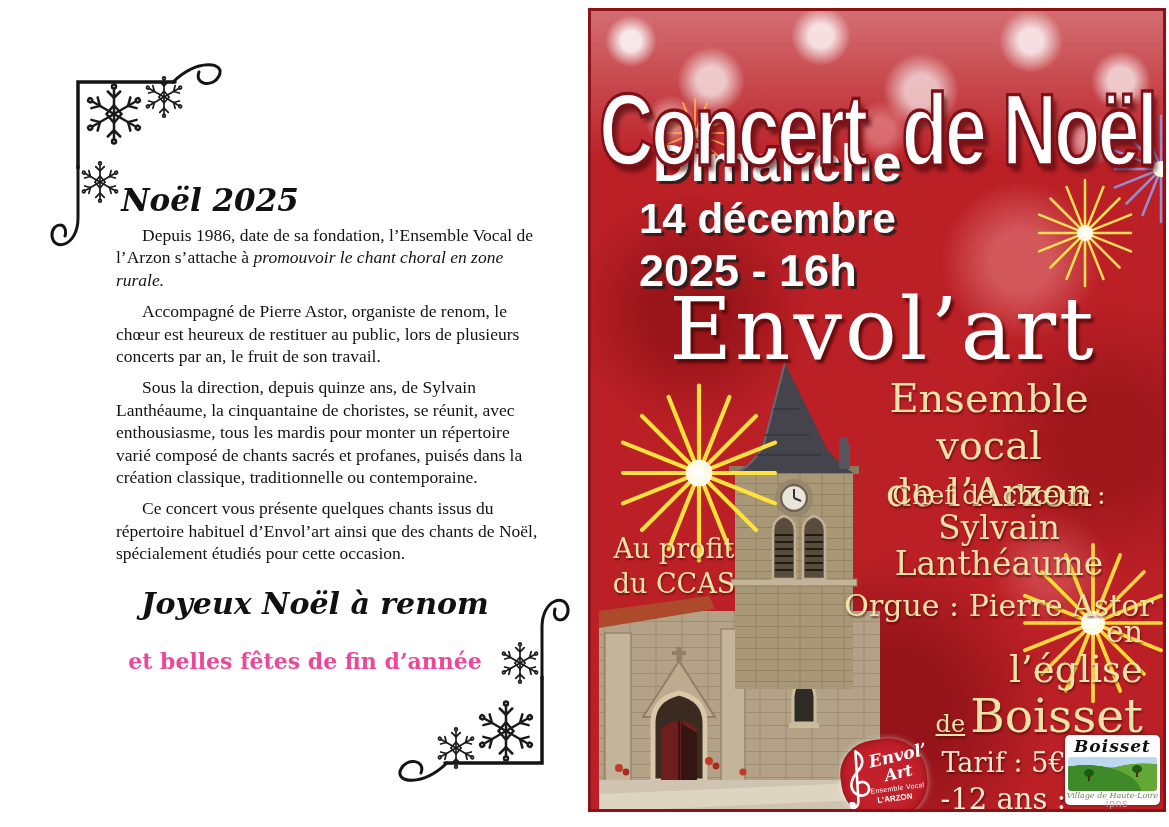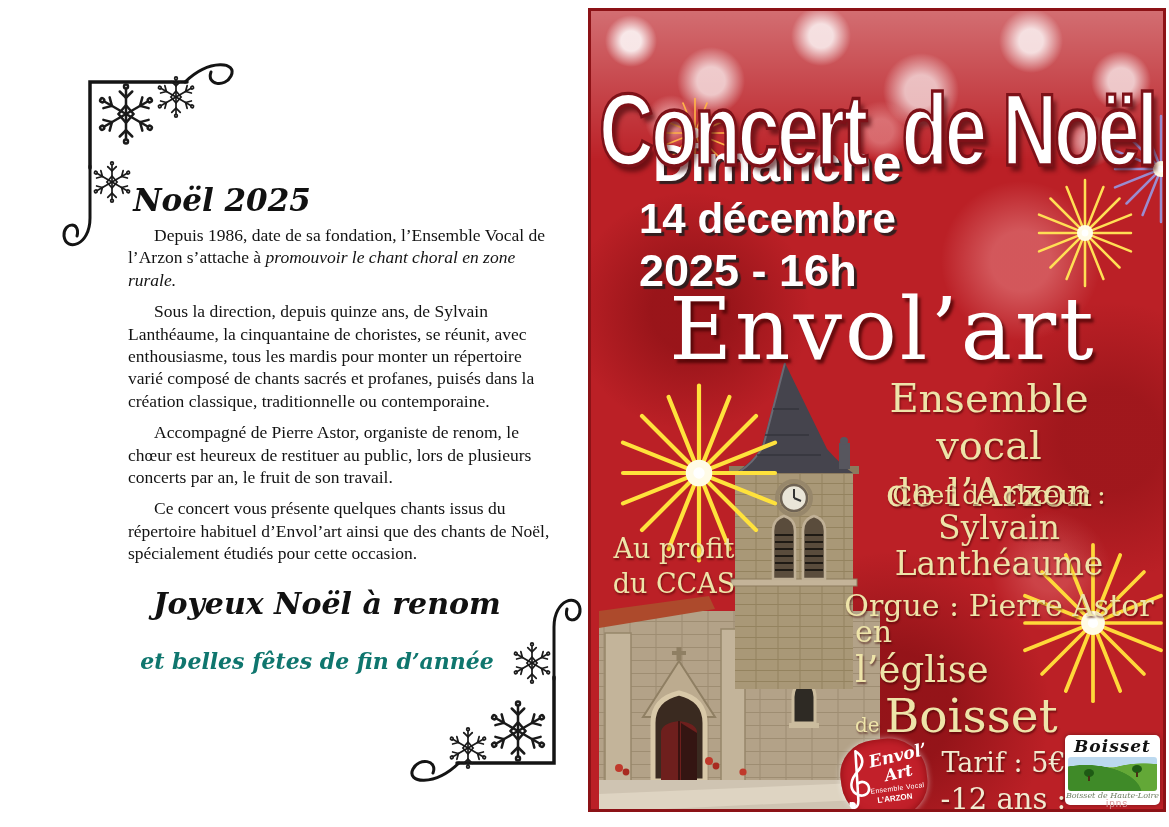--- a/index.html
+++ b/index.html
@@ -1,36 +1,36 @@
 <!DOCTYPE html>
 <html><head>
 <meta charset="utf-8">
 <style>
   html,body{margin:0;padding:0;background:#ffffff;}
   .page{position:relative;width:1169px;height:827px;background:#ffffff;overflow:hidden;
         font-family:"Liberation Serif", serif;}
 
   
-  .left-page{position:absolute;left:12px;top:0;width:588px;height:664px;background:#fff;}
+  .left-page{position:absolute;left:0;top:0;width:588px;height:664px;background:#fff;}
   .deco{position:absolute;pointer-events:none;}
   .deco-tl{left:40px;top:50px;width:230px;height:250px;}
   .deco-br{left:350px;top:545px;width:230px;height:250px;transform:rotate(180deg);}
   .np-title{position:absolute;left:60px;top:182px;width:300px;text-align:center;
             font-family:"DejaVu Serif", serif;font-style:italic;font-weight:bold;
             font-size:31px;color:#111;}
   .body-text{position:absolute;left:108px;top:224px;width:436px;font-size:17.5px;
              line-height:22.4px;color:#131313;}
   .body-text p{margin:0 0 9px 8px;text-indent:26px;}
   .body-text .it{font-style:italic;}
   .closing1{position:absolute;left:105px;top:586px;width:420px;text-align:center;
             font-family:"DejaVu Serif", serif;font-style:italic;font-weight:bold;
             font-size:30px;color:#111;}
   .closing2{position:absolute;left:95px;top:648px;width:420px;text-align:center;
-            font-family:"DejaVu Serif", serif;font-style:italic;font-weight:bold;
-            font-size:22px;color:#0f766e;}
+            font-family:"DejaVu Serif", serif;font-weight:bold;
+            font-size:22px;color:#ec4899;}
 
   
   .poster{position:absolute;left:588px;top:8px;width:578px;height:804px;overflow:hidden;
           border:3px solid #8c1216;box-sizing:border-box;
           background-color:#bb2026;
           background-image:
             radial-gradient(circle at 40px 30px, rgba(255,255,255,.85) 0 10px, rgba(255,255,255,0) 26px),
             radial-gradient(circle at 120px 70px, rgba(255,255,255,.7) 0 14px, rgba(255,255,255,0) 34px),
             radial-gradient(circle at 230px 25px, rgba(255,255,255,.8) 0 12px, rgba(255,255,255,0) 30px),
             radial-gradient(circle at 330px 80px, rgba(255,255,255,.65) 0 16px, rgba(255,255,255,0) 38px),
@@ -63,24 +63,24 @@
            text-shadow:3px 4px 3px rgba(60,0,0,.7);}
   .cream{color:#eee4a9;font-family:"DejaVu Serif", serif;text-shadow:1px 2px 2px rgba(60,0,0,.55);}
   .p-ensemble{position:absolute;left:242px;top:364px;width:312px;text-align:center;z-index:3;
               font-size:40px;line-height:1.17;}
   .p-credits{position:absolute;left:252px;top:470px;width:312px;text-align:center;z-index:3;line-height:1.1;}
   .p-credits .c1{font-size:26px;}
   .p-credits .c2{font-size:33px;}
   .p-credits .c3{font-size:30px;margin-top:7px;}
   .p-benefit{position:absolute;left:21px;top:520px;width:124px;text-align:center;z-index:3;
              font-size:27px;line-height:1.3;}
-  .p-venue{position:absolute;left:264px;top:604px;width:304px;text-align:left;z-index:3;line-height:1.12;}
+  .p-venue{position:absolute;left:248px;top:604px;width:304px;text-align:right;z-index:3;line-height:1.12;}
   .p-venue .v1{font-size:30px;}
   .p-venue .v2{font-size:37px;}
-  .p-venue .v3s{font-size:20px;}
+  .p-venue .v3s{font-size:24px;text-decoration:underline;}
   .p-venue .v3b{font-size:47px;}
   .p-price{position:absolute;left:320px;top:736px;width:185px;text-align:center;z-index:4;
            color:#f2ead0;font-family:"DejaVu Serif", serif;font-size:27px;line-height:1.2;
            text-shadow:1px 2px 2px rgba(60,0,0,.6);}
   .p-price .t2{font-size:29px;margin-top:3px;}
   .p-watermark{position:absolute;left:515px;top:787px;z-index:5;font-size:10px;
                font-family:"Liberation Sans", sans-serif;color:#d79c9c;letter-spacing:1px;}
   .church-layer{position:absolute;left:0;top:0;width:578px;height:804px;z-index:1;}
 
   
@@ -145,22 +145,22 @@
       </g>
       <use href="#flake" transform="translate(74,64) scale(1.25)"></use>
       <use href="#flake" transform="translate(124,47) scale(0.85)"></use>
       <use href="#flake" transform="translate(60,132) scale(0.85)"></use>
     </svg>
 
     <div class="np-title">Noël 2025</div>
 
     <div class="body-text">
       <p><span>Depuis 1986, date de sa fondation, l’Ensemble Vocal de l’Arzon s’attache à </span><span class="it">promouvoir le chant choral en zone rurale.</span></p>
+      <p>Accompagné de Pierre Astor, organiste de renom, le chœur est heureux de restituer au public, lors de plusieurs concerts par an, le fruit de son travail.</p>
       <p>Sous la direction, depuis quinze ans, de Sylvain Lanthéaume, la cinquantaine de choristes, se réunit, avec enthousiasme, tous les mardis pour monter un répertoire varié composé de chants sacrés et profanes, puisés dans la création classique, traditionnelle ou contemporaine.</p>
-      <p>Accompagné de Pierre Astor, organiste de renom, le chœur est heureux de restituer au public, lors de plusieurs concerts par an, le fruit de son travail.</p>
       <p>Ce concert vous présente quelques chants issus du répertoire habituel d’Envol’art ainsi que des chants de Noël, spécialement étudiés pour cette occasion.</p>
     </div>
 
     <div class="closing1">Joyeux Noël à renom</div>
     <div class="closing2">et belles fêtes de fin d’année</div>
 
     <svg class="deco deco-br" viewBox="0 0 230 250">
       <g stroke="#141414" fill="none" stroke-linecap="round">
         <path d="M135,32 H38 V118" stroke-width="3.5"></path>
         <path d="M133,32 C158,8 186,12 179,26 C173,38 154,35 159,22" stroke-width="3"></path>
@@ -309,18 +309,18 @@
       <div class="hills">
         <div class="tree" style="left:16px;top:12px;">
             <div class="crown"></div>
             <div class="trunk"></div>
           </div>
         <div class="tree" style="left:64px;top:8px;">
             <div class="crown"></div>
             <div class="trunk"></div>
           </div>
       </div>
-      <div class="bv">Boisset de Haute-Loire</div>
+      <div class="bv">Village de Haute-Loire</div>
     </div>
 
     <div class="p-watermark">ipns</div>
   </div>
 </div>
 
 </body></html>

